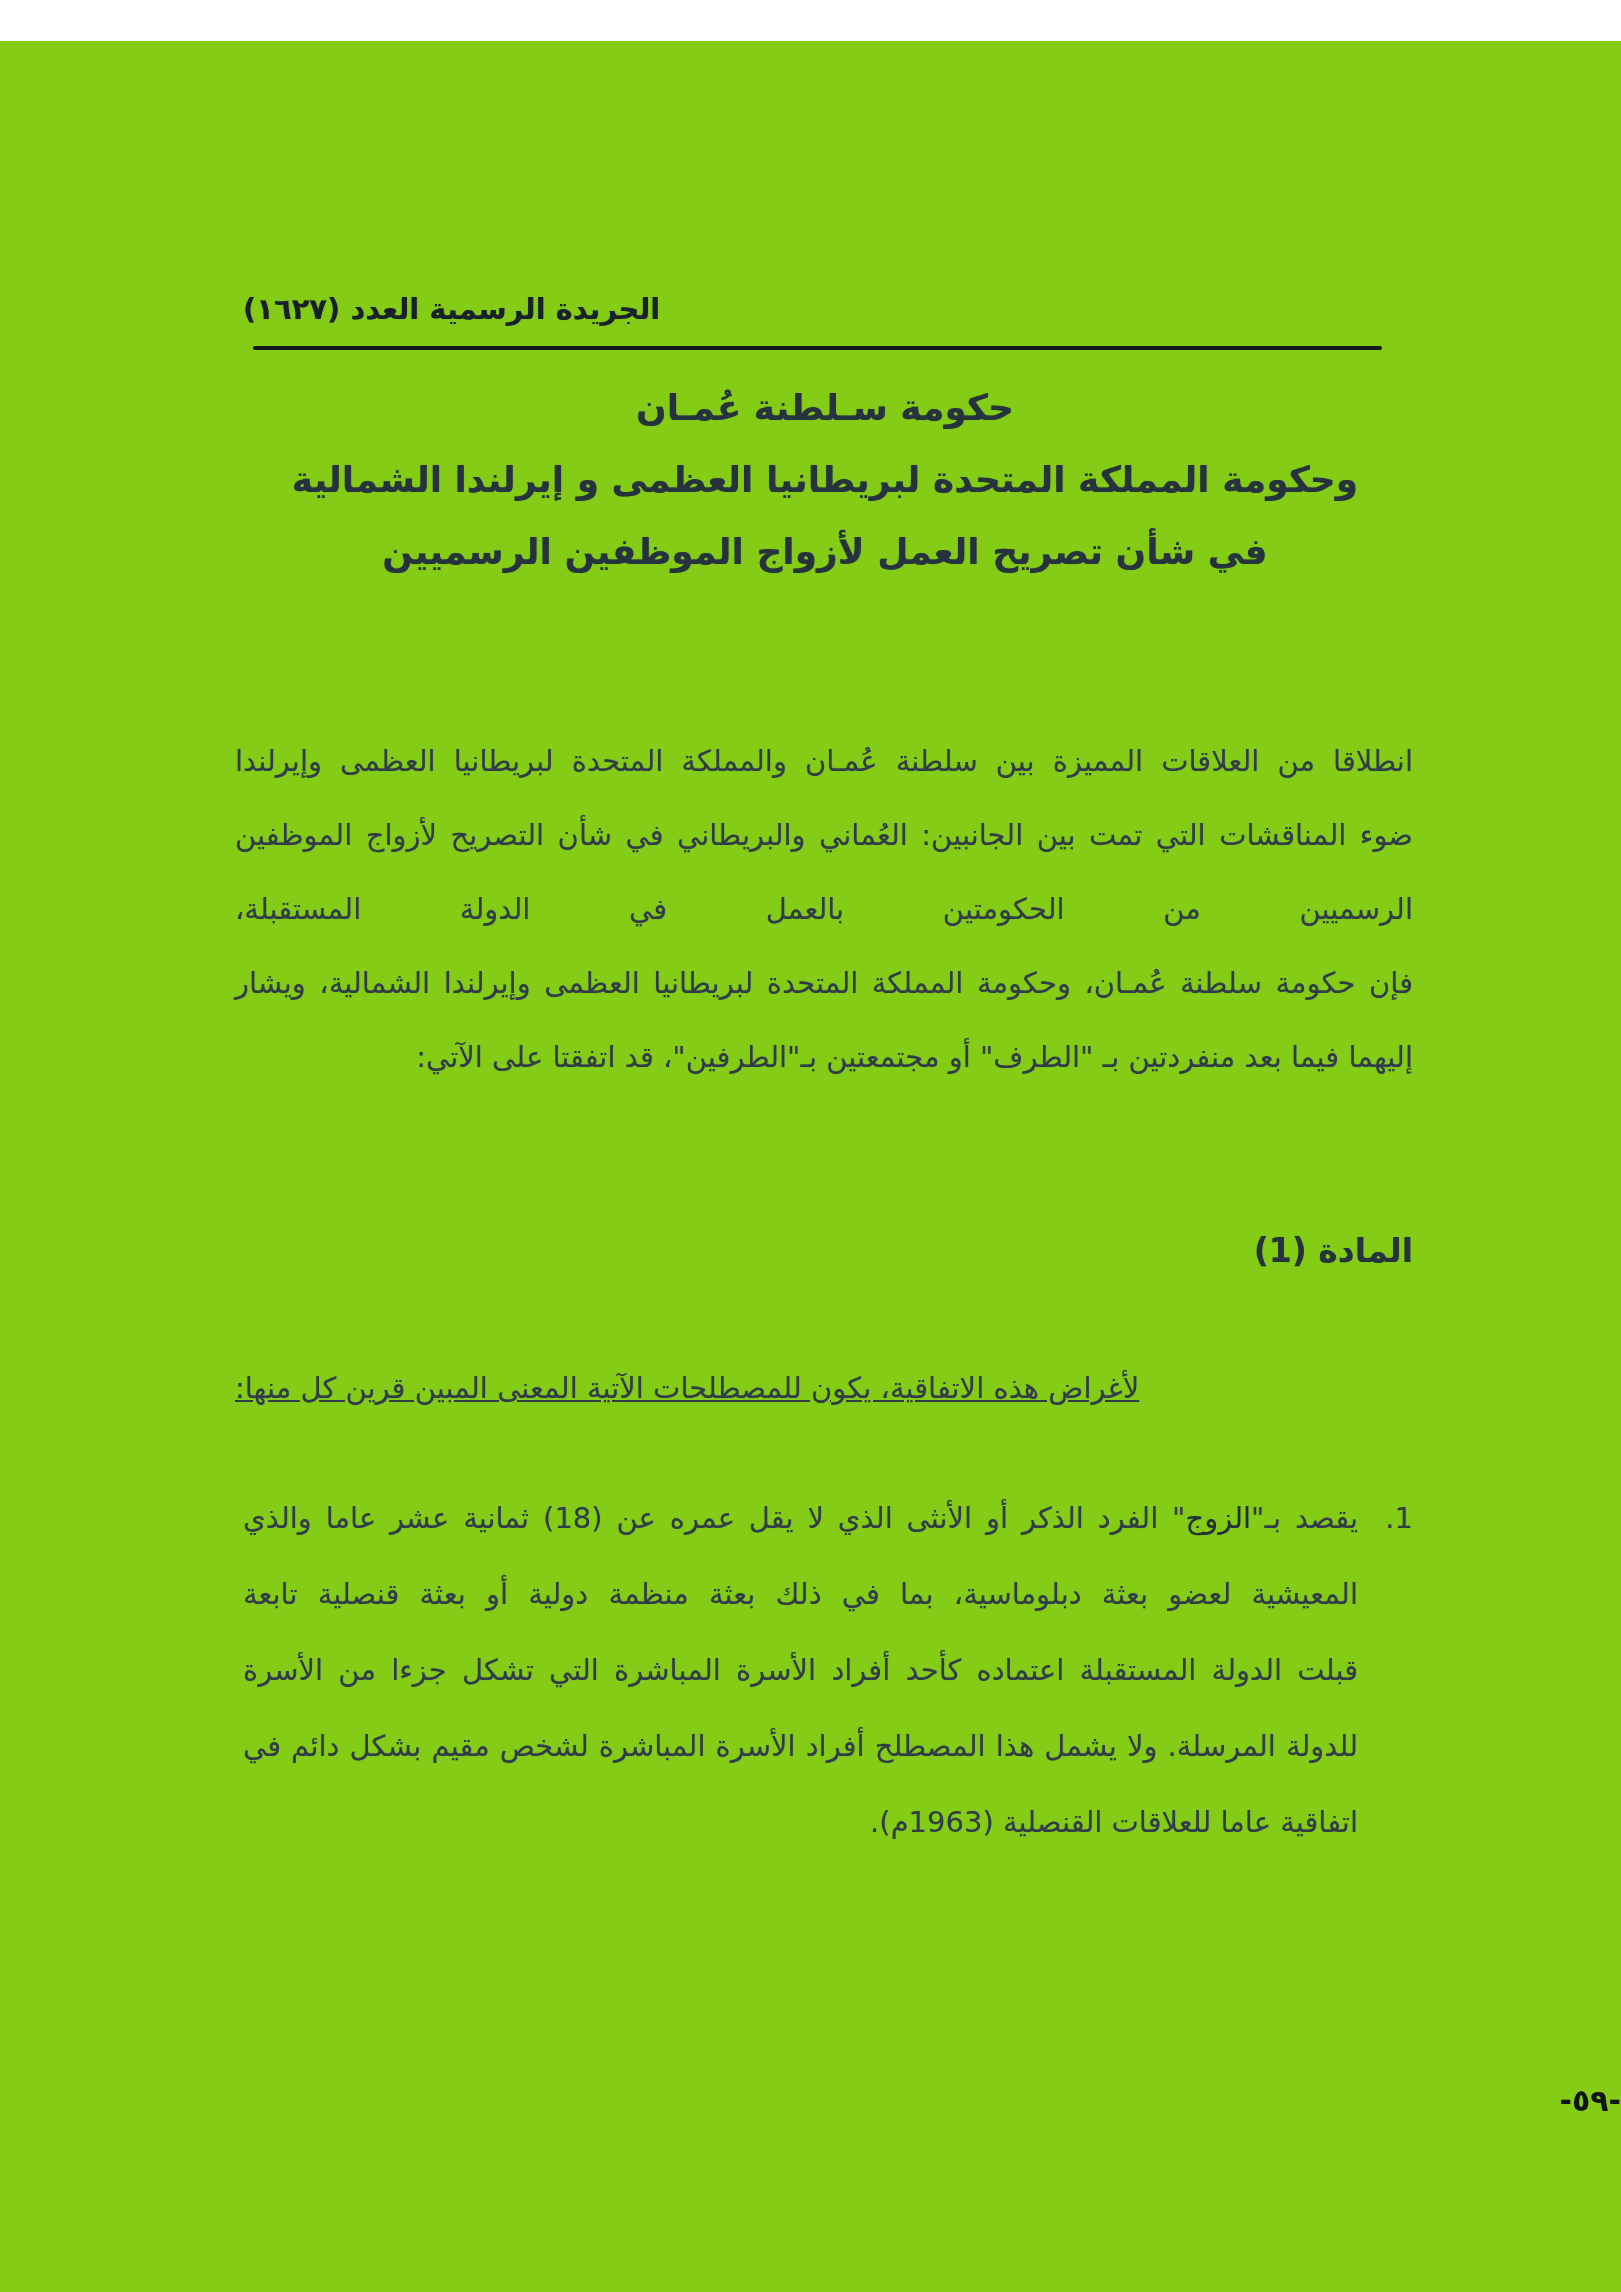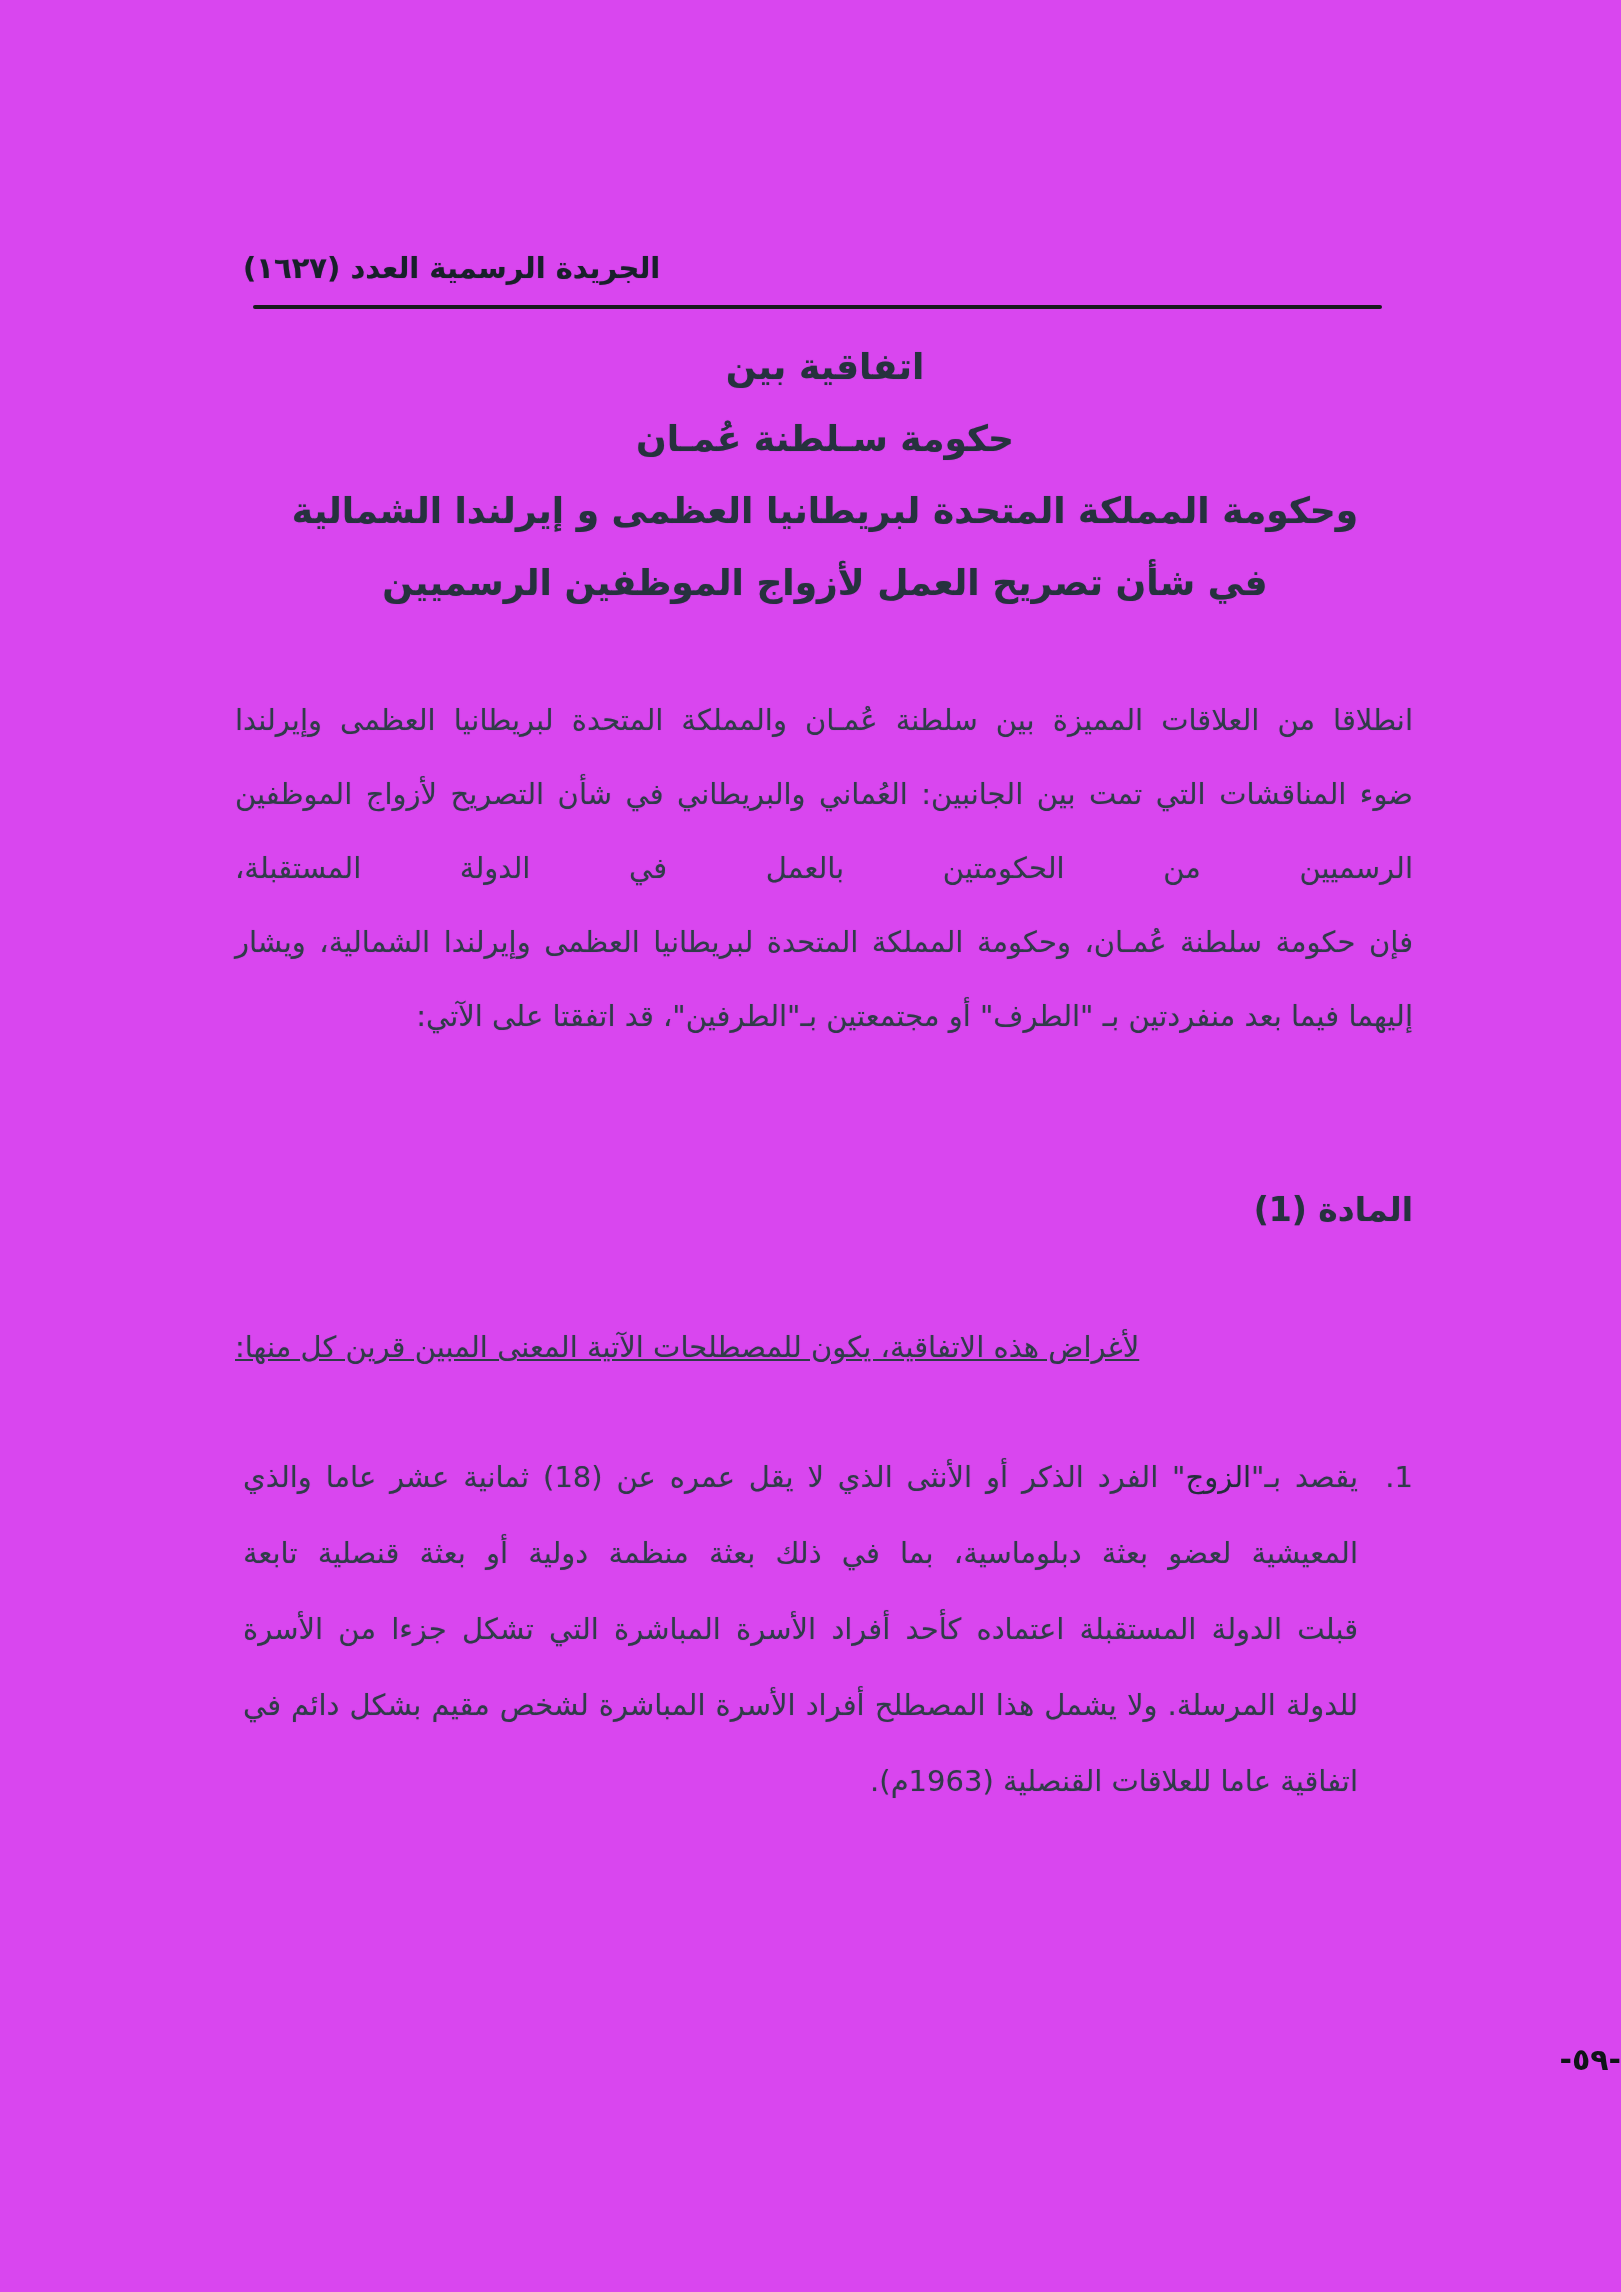--- a/index.html
+++ b/index.html
@@ -7,23 +7,24 @@
   body {
     font-family: "DejaVu Sans", sans-serif;
     width: 1621px;
     height: 2293px;
     position: relative;
     direction: rtl;
   }
   .page {
     position: absolute;
     inset: 0;
-    background: #d946ef;
+    background: #84cc16;
     color: #2e3a46;
     overflow: hidden;
+    margin-top: 41px;
   }
   
   .gazette-header {
     position: absolute;
     top: 251px;
     left: 243px;
     right: 206px;
     text-align: left;
     font-size: 29px;
     font-weight: bold;
@@ -139,21 +140,20 @@
 </head>
 <body>
 
 <div class="page">
 
   <div class="gazette-header">الجريدة الرسمية العدد (١٦٢٧)</div>
 
   <div class="header-rule"></div>
 
   <div class="title-block">
-    <div class="t-line">اتفاقية بين</div>
     <div class="t-line">حكومة سـلطنة عُمـان</div>
     <div class="t-line">وحكومة المملكة المتحدة لبريطانيا العظمى و إيرلندا الشمالية</div>
     <div class="t-line">في شأن تصريح العمل لأزواج الموظفين الرسميين</div>
   </div>
 
   <div class="preamble">
     <div class="line">انطلاقا من العلاقات المميزة بين سلطنة عُمـان والمملكة المتحدة لبريطانيا العظمى وإيرلندا</div>
     <div class="line">ضوء المناقشات التي تمت بين الجانبين: العُماني والبريطاني في شأن التصريح لأزواج الموظفين</div>
     <div class="line">الرسميين من الحكومتين بالعمل في الدولة المستقبلة،</div>
     <div class="line">فإن حكومة سلطنة عُمـان، وحكومة المملكة المتحدة لبريطانيا العظمى وإيرلندا الشمالية، ويشار</div>

